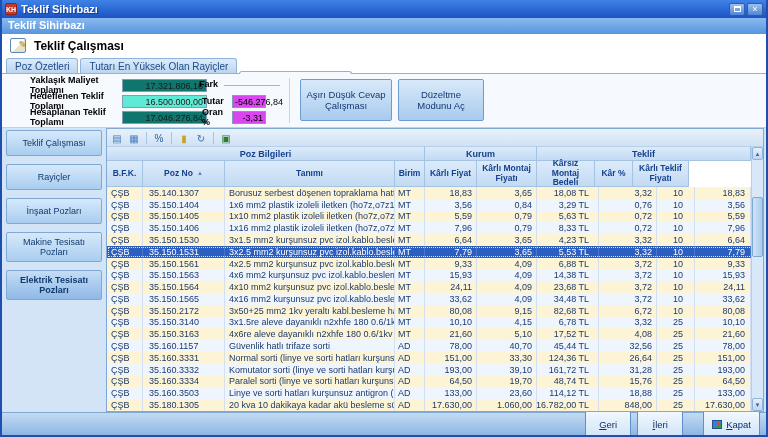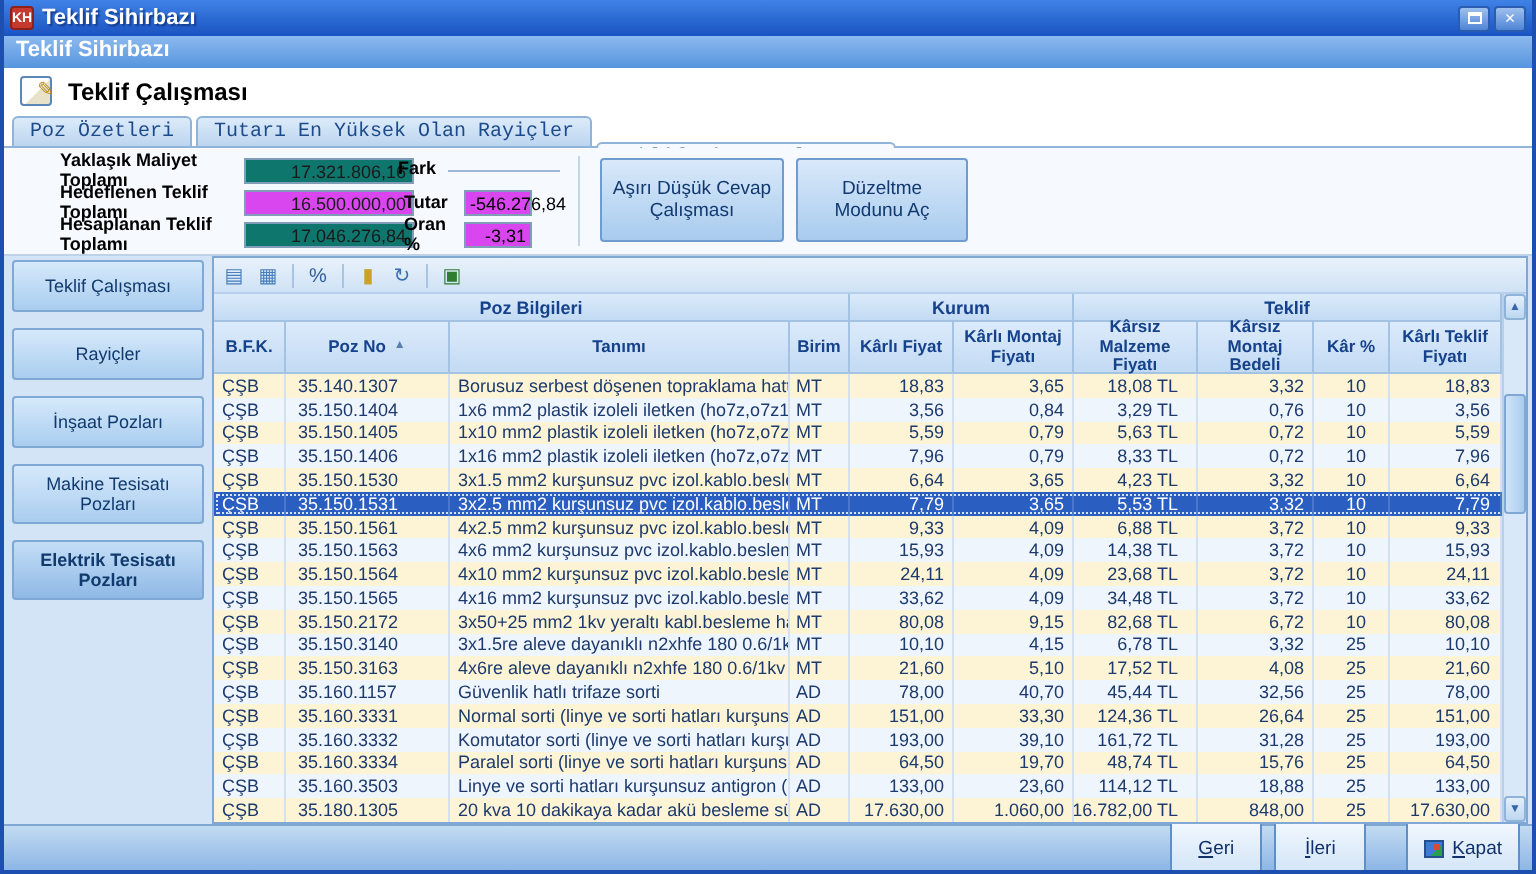--- a/index.html
+++ b/index.html
@@ -25,30 +25,30 @@
   
   .apphead { height:23px; background:#fff; display:flex; align-items:center; padding:0 8px; gap:8px; }
   .headicon { width:16px; height:15px; background:linear-gradient(135deg,#fdfdfd 55%,#e8e2c8 55%); border:1px solid #5b86b8;
               border-radius:2px; position:relative; }
   .headicon:after { content:"✎"; position:absolute; right:-2px; top:0px; font-size:10px; color:#b98a1d; }
   .headtitle { font-size:12px; font-weight:bold; color:#000; }
 
   
   .tabbar { height:17px; background:#fff; display:flex; align-items:flex-end; padding-left:4px; border-bottom:1px solid #8fb3d9; }
   .tab { font-size:10px; color:#1c4a8a; padding:2px 8px 1px; border:1px solid #8fb3d9; border-bottom:none;
-         border-radius:3px 3px 0 0; background:linear-gradient(180deg,#dcebfa,#bcd5ef); margin-right:2px; cursor:default;font-family:Liberation Mono, monospace; }
+         border-radius:3px 3px 0 0; background:linear-gradient(180deg,#dcebfa,#bcd5ef); margin-right:2px; cursor:default; }
   .tab.active { background:#f6faff; position:relative; top:15px; padding-bottom:3px; }
 
   
   .summary { height:54px; background:#f6faff; border-bottom:1px solid #bed2e9; position:relative; font-size:9.5px; }
   .srow { position:absolute; left:8px; height:14px; display:flex; align-items:center;margin-left:20px; }
   .slabel { width:92px; font-weight:bold; color:#000; font-size:9px; }
   .sfield { width:85px; height:13px; border:1px solid #7f9db9; background:#0f766e; text-align:right; padding:0 3px;
             font-size:9px; color:#1a1a1a; line-height:12px; }
-  .sfield.editable { background:#d946ef; }
+  .sfield.editable { background:#5eead4; }
   .farklabel { position:absolute; left:197px; top:5px; font-weight:bold; font-size:9px; }
   .farkline { position:absolute; left:222px; top:11px; width:56px; border-top:1px solid #9db8d6; }
   .frow { position:absolute; left:200px; height:14px; display:flex; align-items:center; }
   .flabel { width:30px; font-weight:bold; font-size:9px; }
   .ffield { width:34px; height:13px; border:1px solid #7f9db9; background:#d946ef; text-align:right; padding:0 2px;
             font-size:9px; line-height:12px; }
   .vsep { position:absolute; left:287px; top:4px; bottom:4px; width:1px; background:#c3d5ea; }
   .sumbtn { position:absolute; top:5px; height:42px; background:linear-gradient(180deg,#d9e9fa,#a8cbee);
             border:1px solid #6f9cd0; border-radius:2px; color:#123a70; font-size:9.5px; display:flex;
             align-items:center; justify-content:center; text-align:center; padding:2px 4px; cursor:default; }
@@ -207,21 +207,20 @@
       <div class="chead">
         <span class="hcell c0">B.F.K.</span>
         <span class="hcell c1">
             <span>Poz No</span>
             <span class="sortglyph">▲</span>
           </span>
         <span class="hcell c2">Tanımı</span>
         <span class="hcell c3">Birim</span>
         <span class="hcell c4">Kârlı Fiyat</span>
         <span class="hcell c5">Kârlı Montaj Fiyatı</span>
-        <span class="hcell c6">Kârsız Malzeme Fiyatı</span>
         <span class="hcell c7">Kârsız Montaj Bedeli</span>
         <span class="hcell c8">Kâr %</span>
         <span class="hcell c9">Kârlı Teklif Fiyatı</span>
       </div>
 
       <div class="tbody">
           <div class="trow">
             <span class="cell c0">ÇŞB</span>
             <span class="cell c1">35.140.1307</span>
             <span class="cell c2">Borusuz serbest döşenen topraklama hattı 50 mm2</span>

